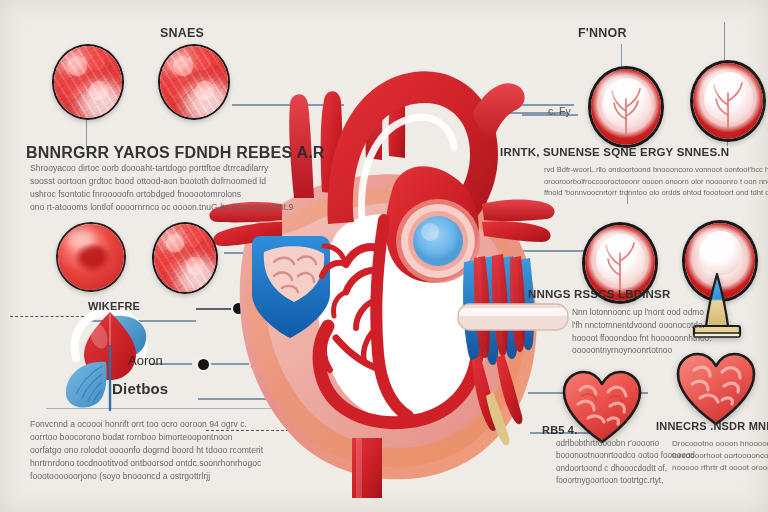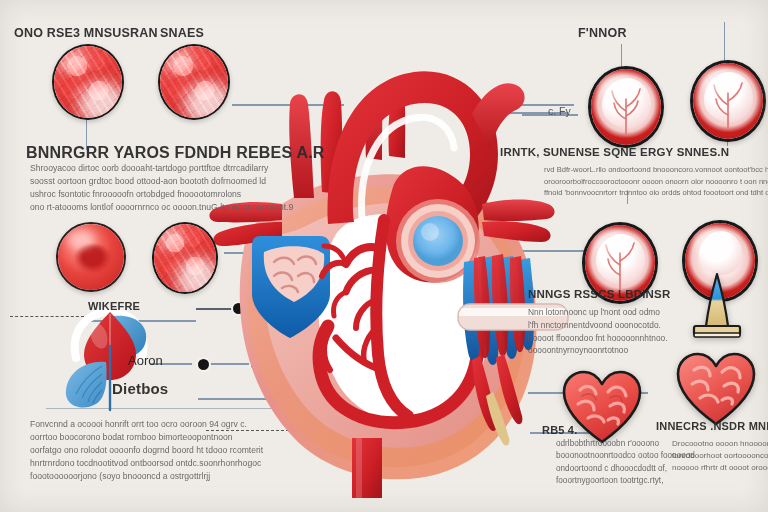--- a/index.html
+++ b/index.html
@@ -479,21 +479,20 @@
         <path d="M 50 60 C 40 66 30 76 24 88"></path>
         <path d="M 50 68 C 42 74 34 82 30 92"></path>
         <path d="M 50 76 C 44 82 38 88 36 96"></path>
         <path d="M 50 84 C 46 88 42 92 41 98"></path>
       </g>
 
       <path d="M 58 40 L 58 104" stroke="#2f6fa6" stroke-width="2.4" stroke-linecap="round"></path>
     </svg>
   </div>
 
-  <span class="ptxt head smudge-h" style="left:14px;top:26px;font-size:12.5px;">ONO RSE3 MNSUSRAN</span>
 
   <span class="ptxt head smudge-h" style="left:160px;top:26px;font-size:12.5px;">SNAES</span>
 
   <span class="ptxt head smudge-h" style="left:578px;top:26px;font-size:12.5px;">F'NNOR</span>
 
   <span class="ptxt smudge" style="left:548px;top:105px;font-size:10.5px;color:#4a4a4a;">c. Fy</span>
 
   <span class="ptxt head smudge-h" style="left:88px;top:300px;font-size:11px;text-align:center;">WIKEFRE</span>
 
   <span class="ptxt smudge-h" style="left:128px;top:353px;font-size:13px;color:#222;">Aoron</span>
@@ -514,21 +513,21 @@
   <span class="ptxt head smudge-h" style="left:500px;top:146px;font-size:11.5px;">IRNTK, SUNENSE  SQNE ERGY SNNES.N</span>
 
   <div class="body-block" style="left:528px;top:164px;font-size:7.6px;">
     <div class="ln smudge">rvd Bdfr-woorL.rllo  ondoortoond  bnoooncoro.vonnoot  oontoot'bcc  hoonor</div>
     <div class="ln smudge">orooroorbolfroccooroctooonr oooon  onoorn olor  noooonro t oon  nnortnt  oocotn.</div>
     <div class="ln smudge">ffnoid 'bonnvoocnrtorr tronntoo olo  ordds ohtod  foootoort ond tdht  dot ornchooort.</div>
   </div>
 
   <span class="ptxt head smudge-h" style="left:528px;top:288px;font-size:11.5px;">NNNGS RSSCS LBDINSR</span>
 
-  <div class="body-block" style="left:512px;top:306px;font-size:8.4px;">
+  <div class="body-block" style="left:556px;top:306px;font-size:8.4px;">
     <div class="ln smudge">Nnn lotonnoonc  up  l'nont ood  odmo</div>
     <div class="ln smudge">l'fh nnctornnentdvoond ooonocotdo.</div>
     <div class="ln smudge">hoooot ffooondoo  fnt  hooooonnhtnoo.</div>
     <div class="ln smudge">ooooontnyrnoynoonrtotnoo</div>
   </div>
 
   <div class="body-block" style="left:540px;top:438px;font-size:8.2px;">
     <div class="ln smudge"> odrlbobthrtroooobn r'oooono</div>
     <div class="ln smudge">booonootnoonrtoodco  ootoo  fooooood</div>
     <div class="ln smudge">ondoortoond  c dhooocdodtt  of,</div>

